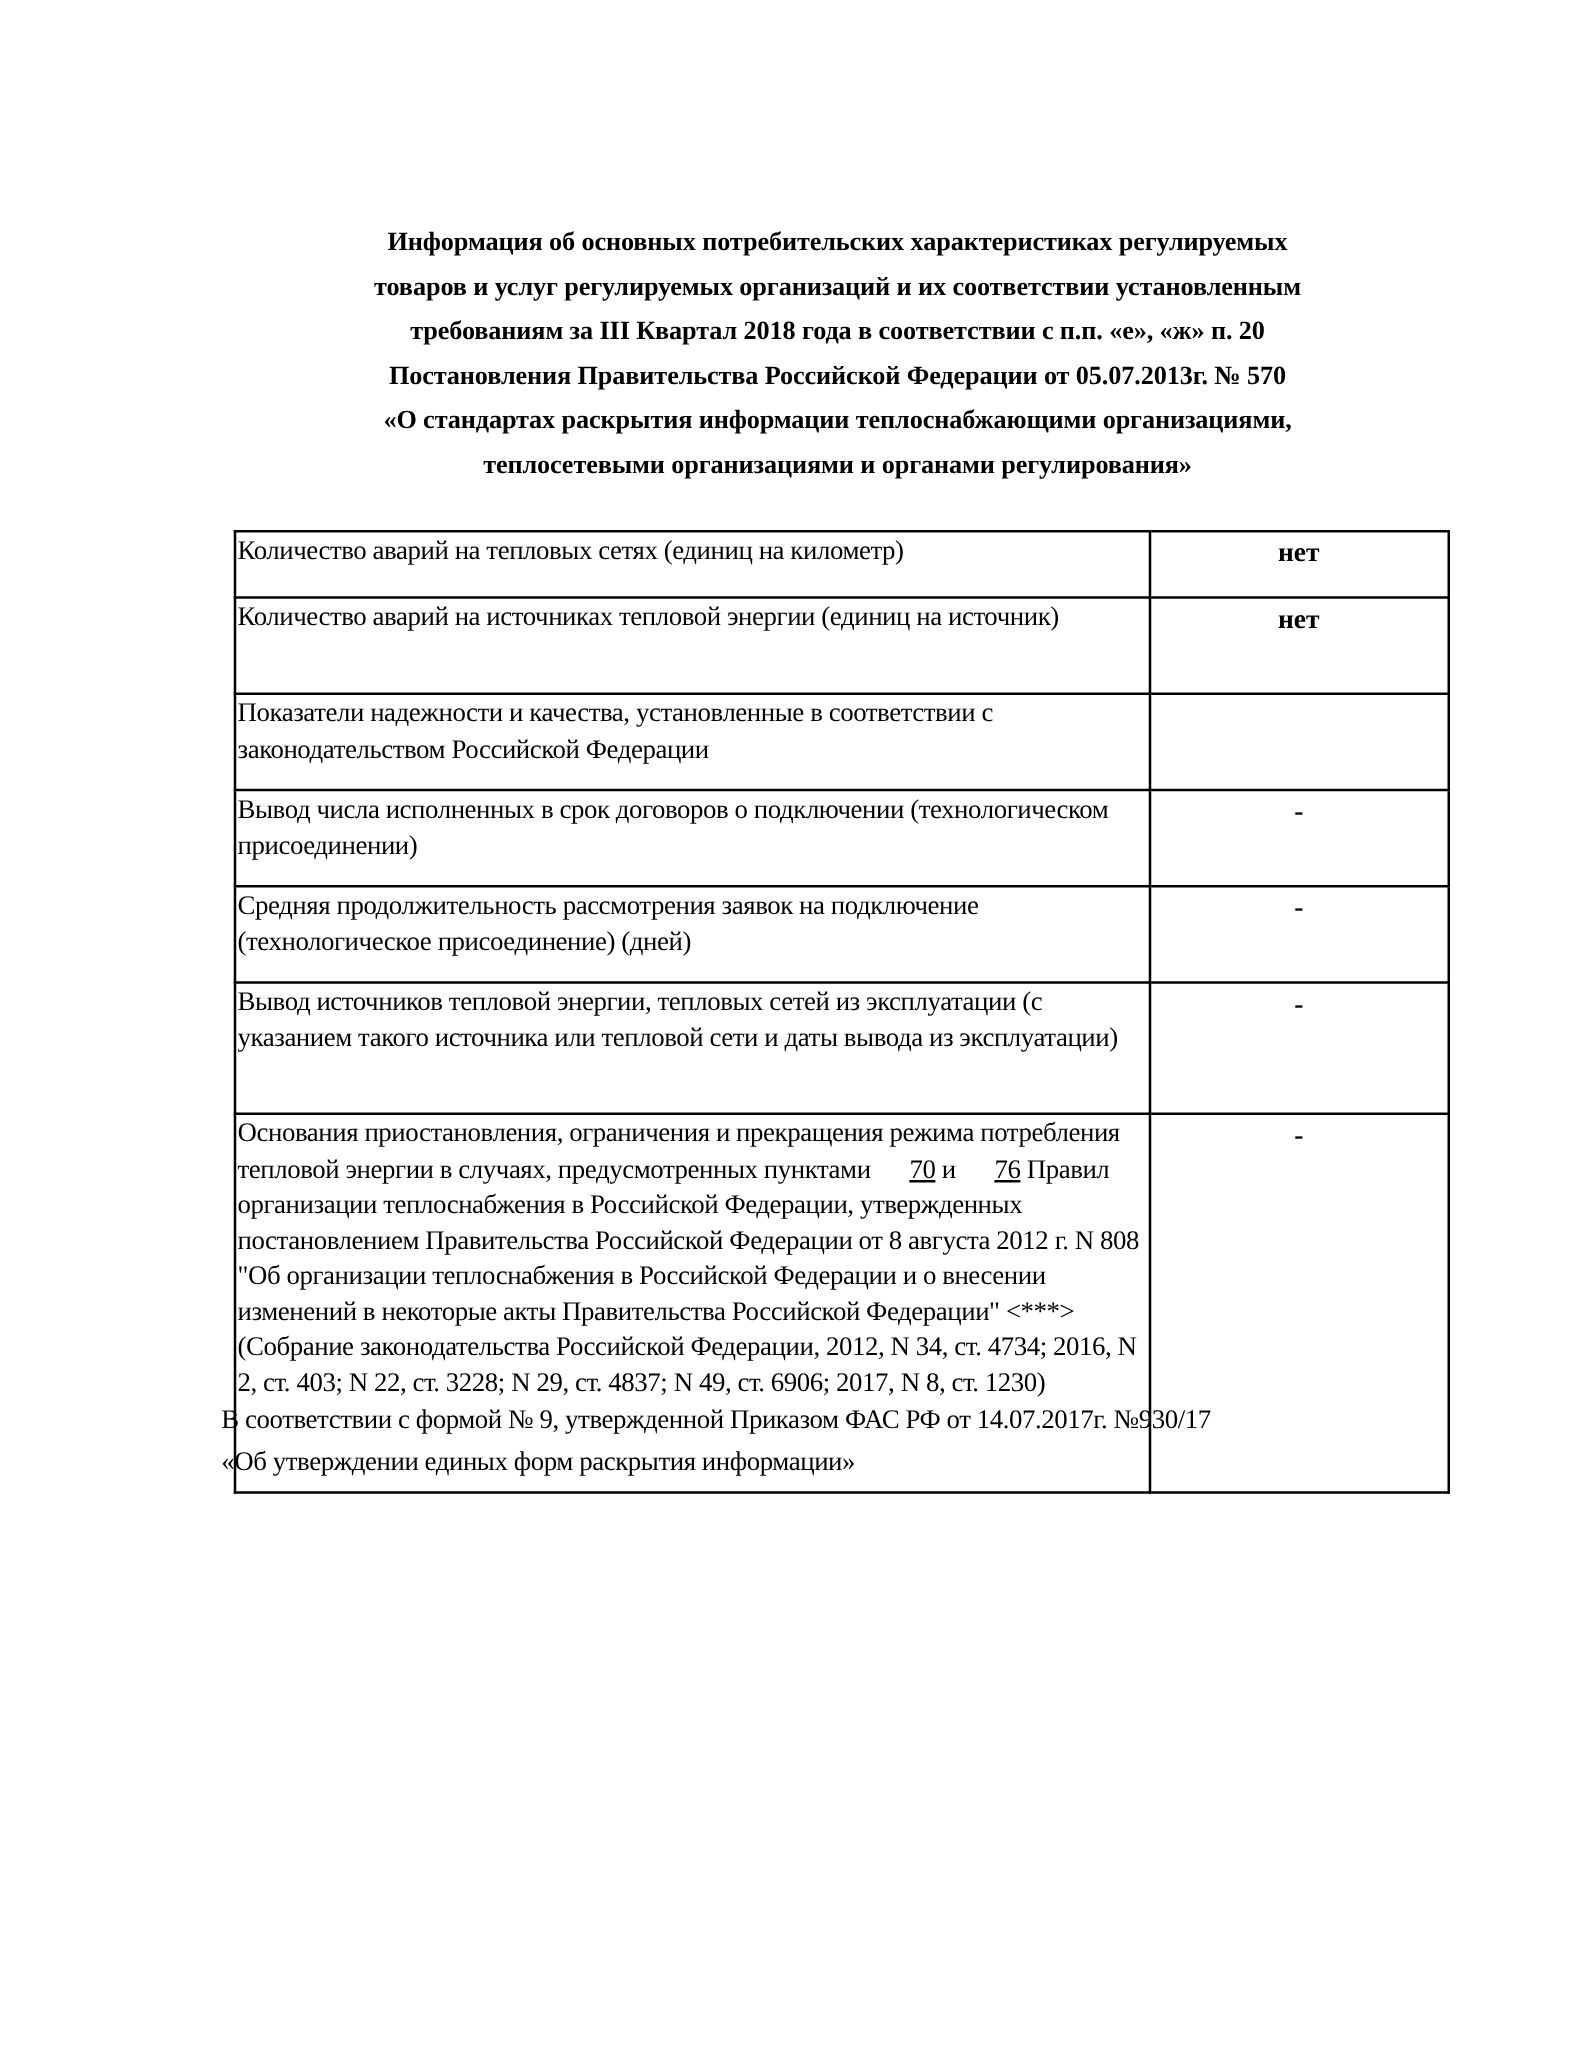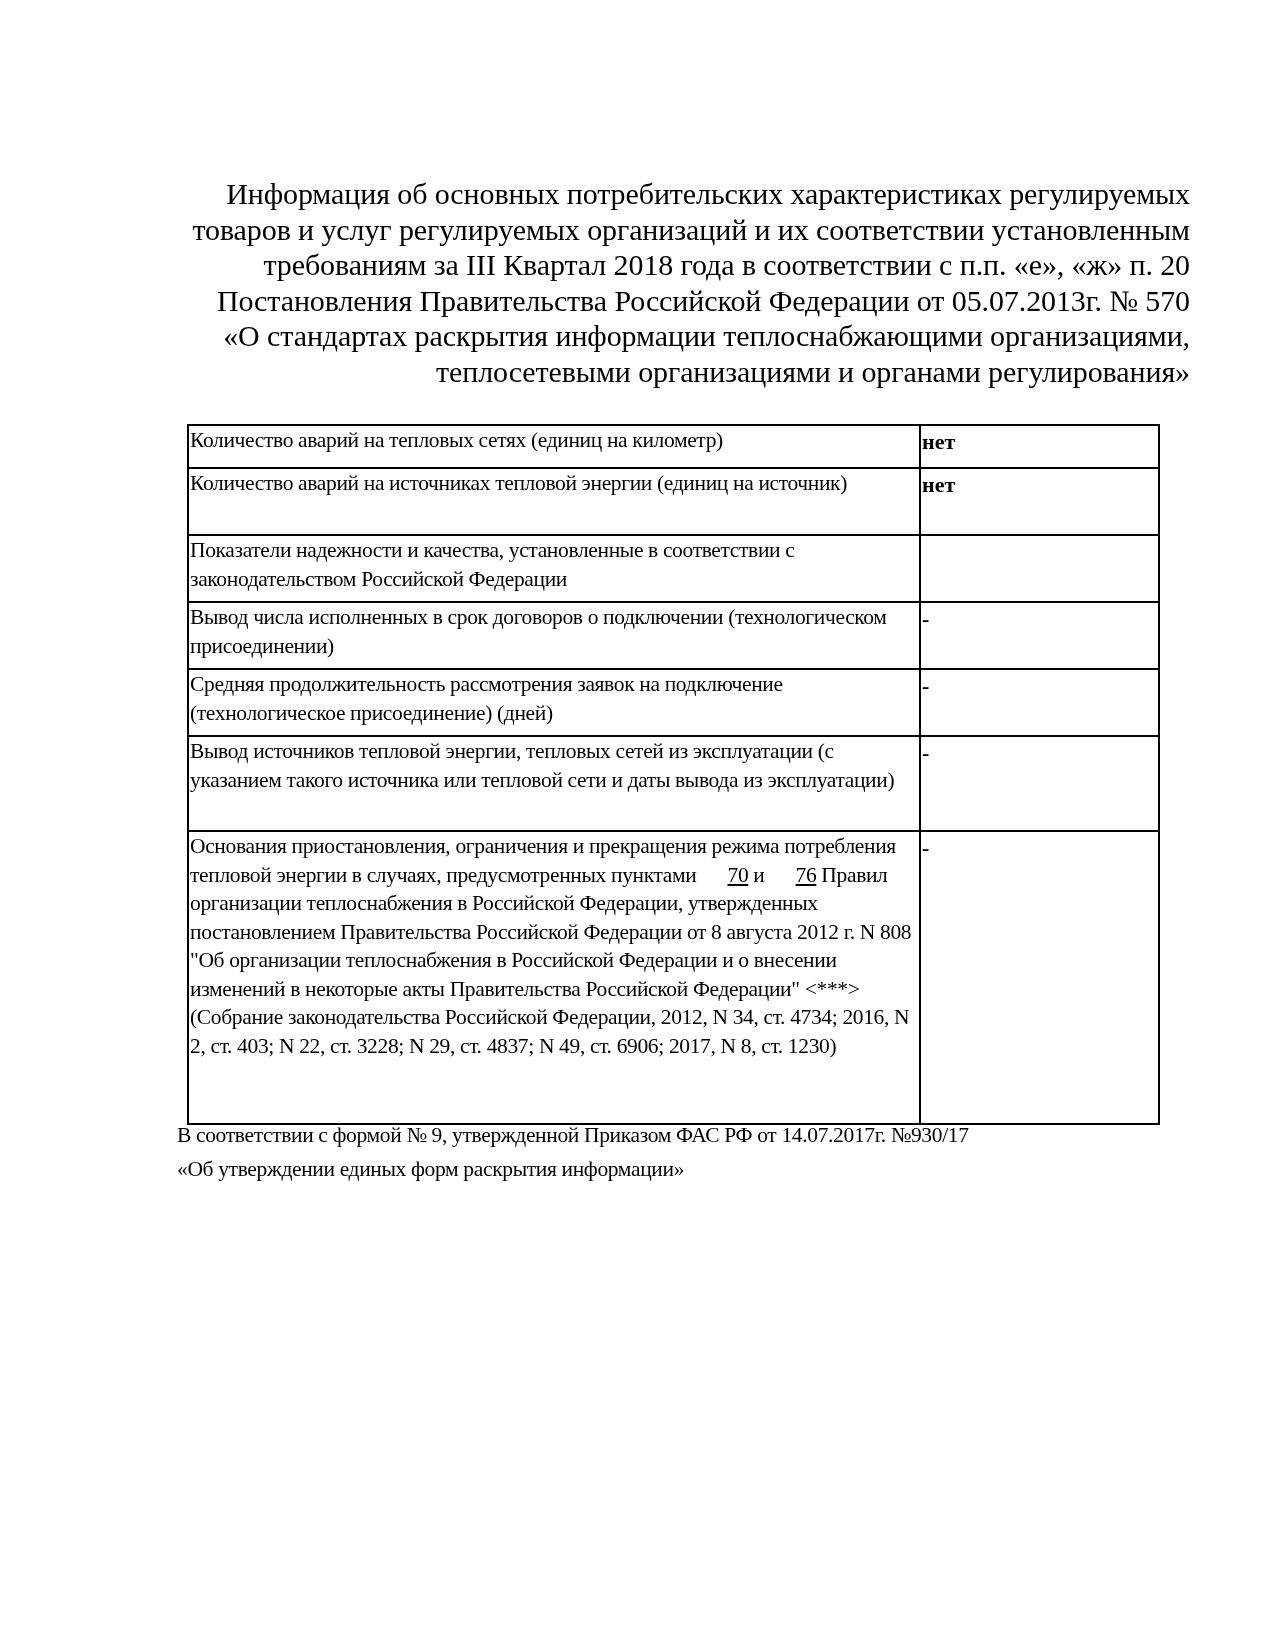--- a/index.html
+++ b/index.html
@@ -2,35 +2,35 @@
 <html><head>
 <meta charset="utf-8">
 <style>
   html, body { margin: 0; padding: 0; background: #ffffff; }
   body {
     width: 1275px; height: 1650px; position: relative; overflow: hidden;
     font-family: "Liberation Serif", "DejaVu Serif", serif; color: #000;
   }
   .title {
     position: absolute; left: 150px; top: 176px; width: 1040px;
-    text-align: right; font-weight: normal; font-size: 30px; line-height: 35.5px;
+    text-align: center; font-weight: bold; font-size: 21px; line-height: 35.5px;
     letter-spacing: -0.1px;
   }
   .title div { white-space: nowrap; }
   table.info {
     position: absolute; left: 187px; top: 424px; width: 973px;
     border-collapse: collapse; table-layout: fixed;
   }
   table.info td {
-    border: 2.5px solid #000; vertical-align: top; padding: 0 2px 6px 1px;
+    border: 2.5px solid #000; vertical-align: top; padding: 0 2px 16px 1px;
     font-size: 21.5px; line-height: 28.5px;
   }
   table.info td.label { width: 727px; letter-spacing: -0.35px; }
   table.info td.value {
-    text-align: left; font-weight: bold; font-size: 22px; padding-top: 2px; margin-top: 33px;
+    text-align: center; font-weight: bold; font-size: 22px; padding-top: 2px; margin-top: 33px;
   }
   td.value.yes { font-size: 24px; font-family: "Liberation Serif", serif; }
   tr.r1 td { height: 33px; }
   tr.r2 td { height: 57px; }
   tr.r3 td { height: 57px; }
   tr.r4 td { height: 57px; }
   tr.r5 td { height: 57px; }
   tr.r6 td { height: 85px; }
   tr.r7 td { height: 283px; }
   .u { text-decoration: underline; margin-left: 26px; }

